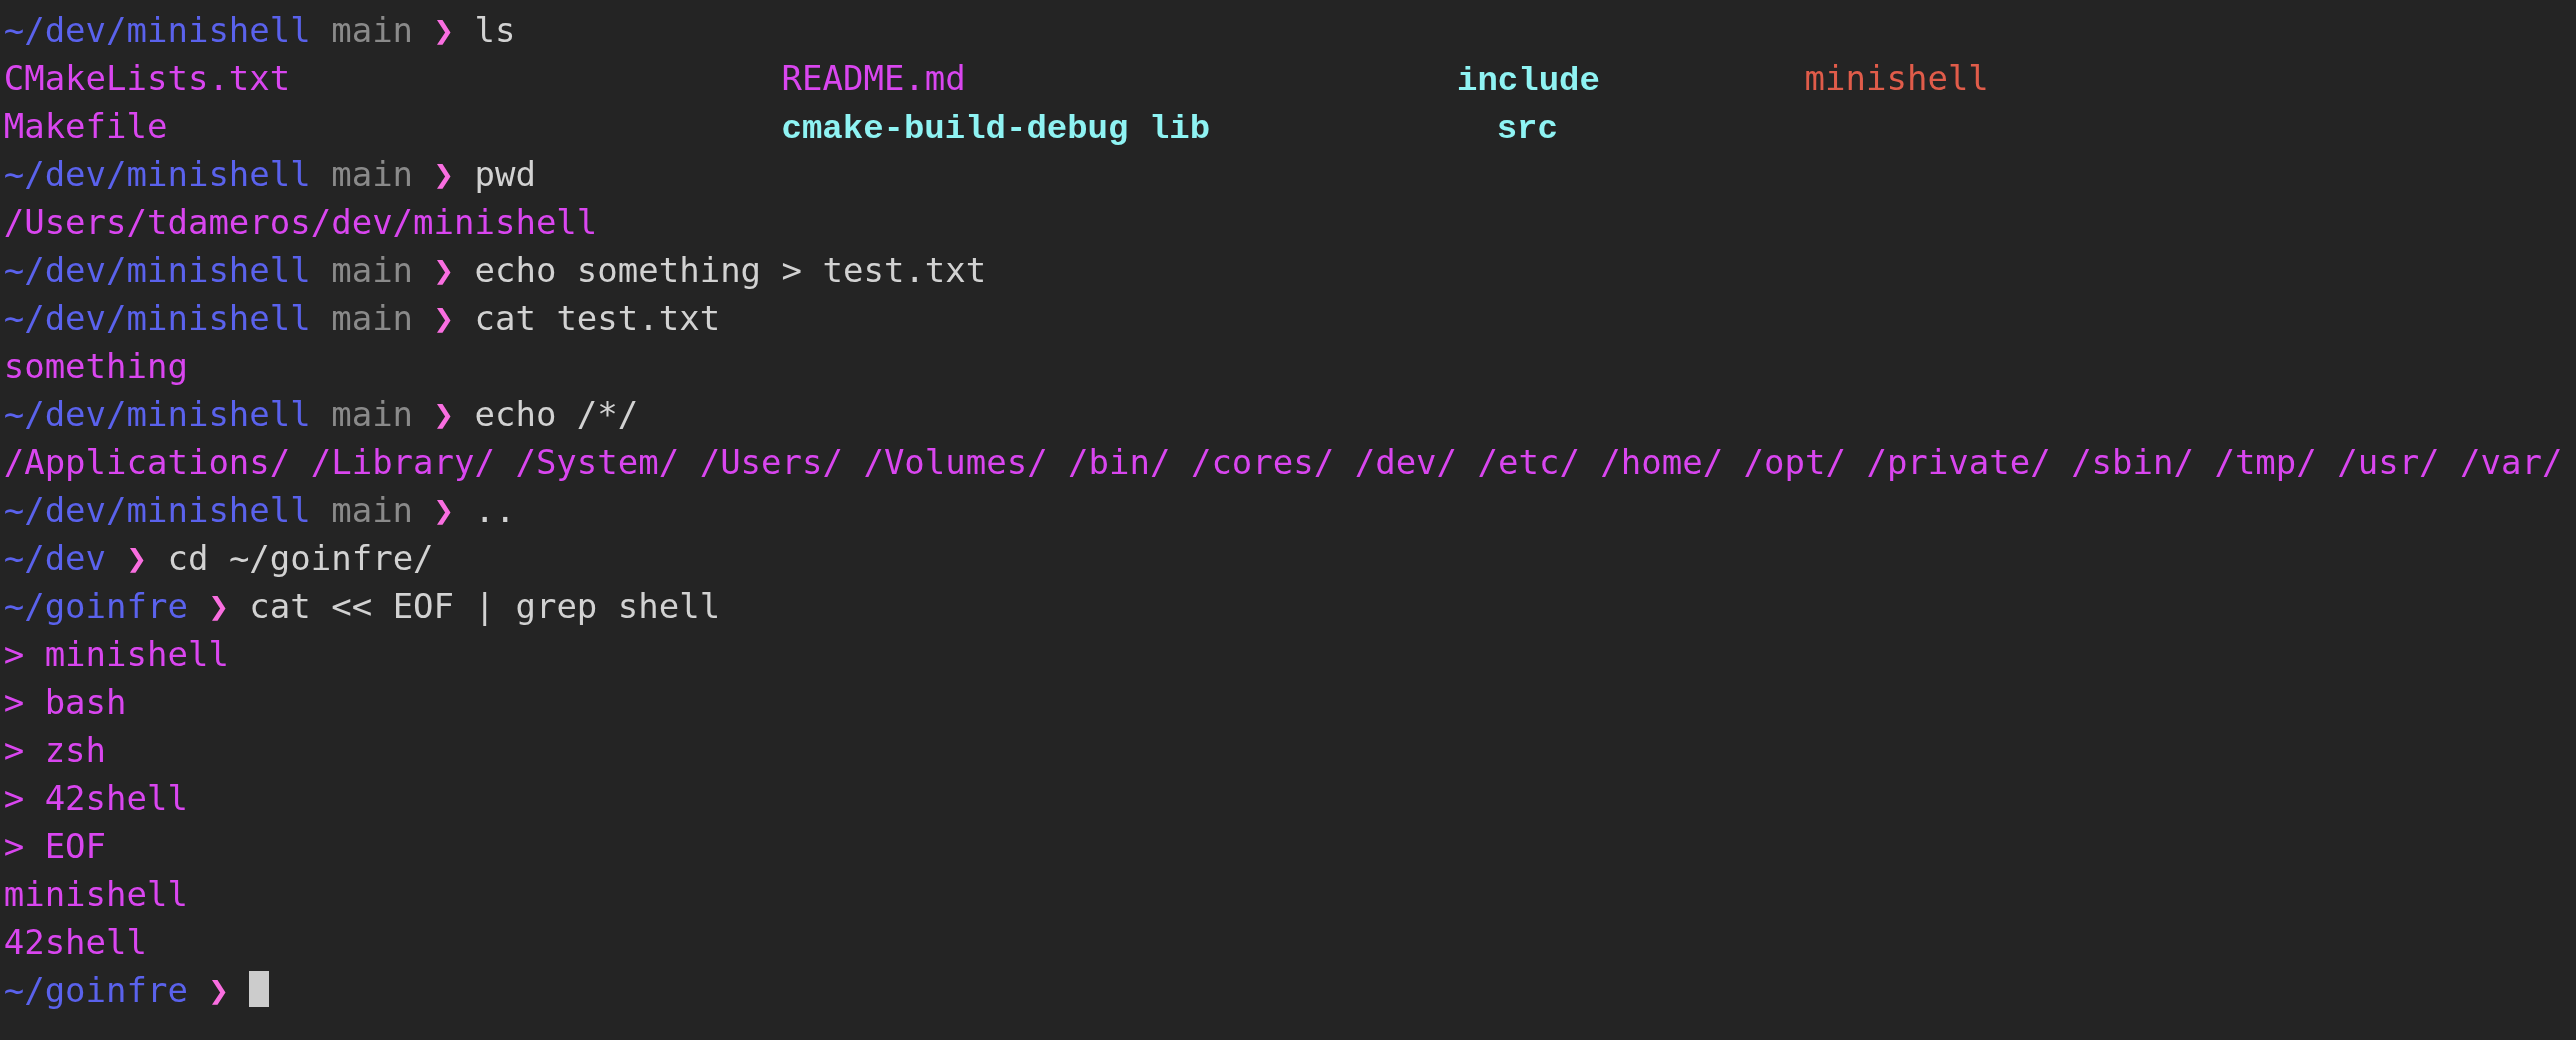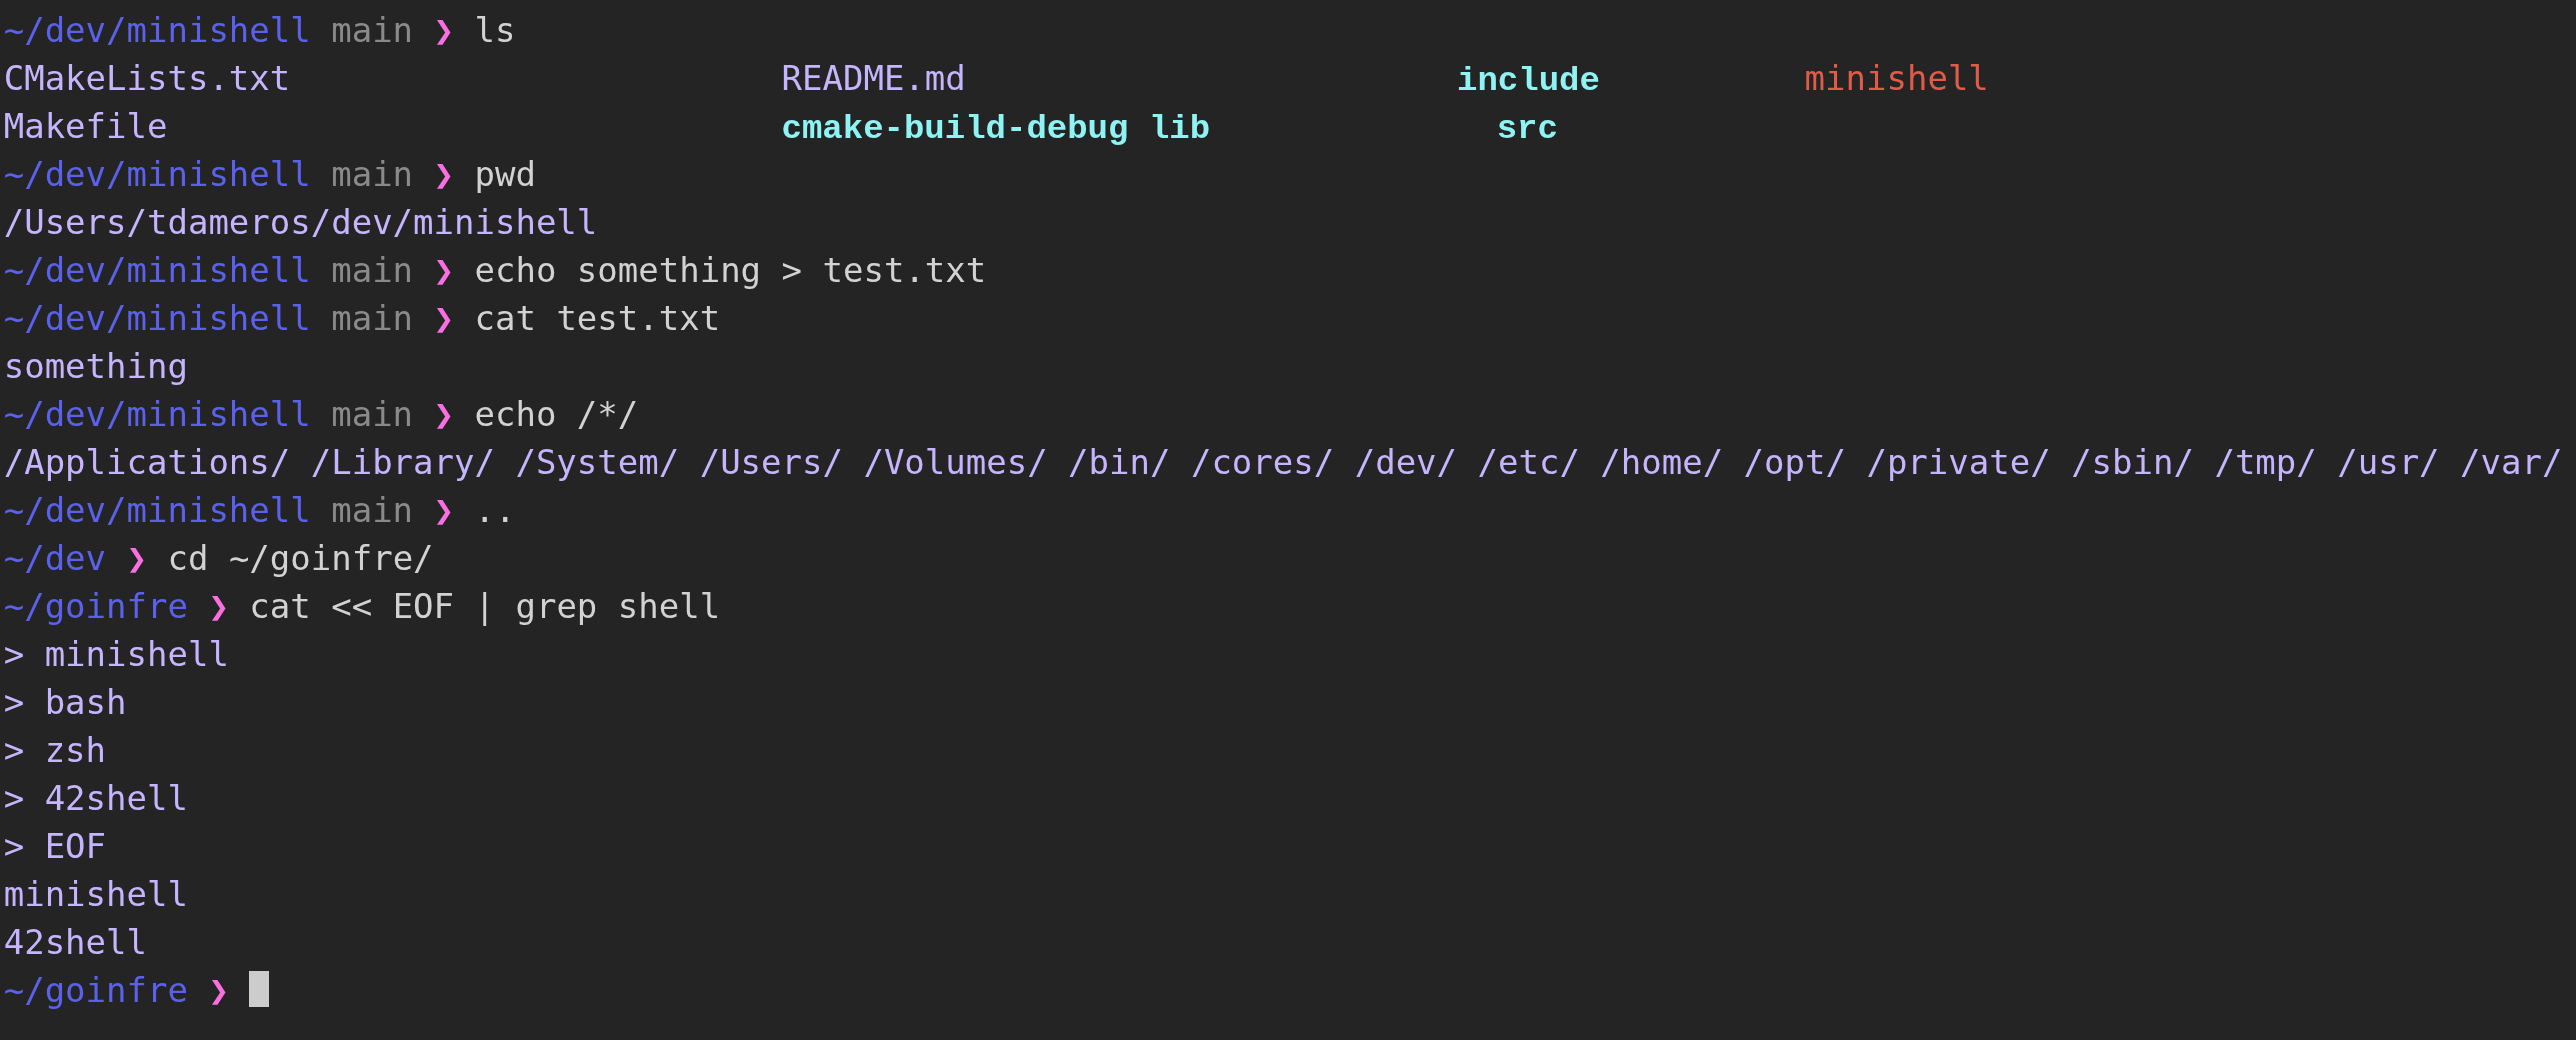--- a/index.html
+++ b/index.html
@@ -28,21 +28,21 @@
   .line {
     height: 48px;
     white-space: pre;
     display: block;
   }
   .seg { white-space: pre; }
   .c-path   { color: #5a62ec; }
   .c-branch { color: #8a8a8a; }
   .c-arrow  { color: #f96ee0; font-weight: 700; }
   .c-cmd    { color: #d2d2d2; }
-  .c-out    { color: #c4b5fd; }
+  .c-out    { color: #d946ef; }
   .c-dir    { color: #8ff3f3; font-weight: 700; font-family: Liberation Mono, monospace; }
   .c-exec   { color: #e05c4a; }
   .cursor {
     display: inline-block;
     width: 19.4px;
     height: 36px;
     background: #cccccc;
     vertical-align: -5.6px;
   }
 </style>

